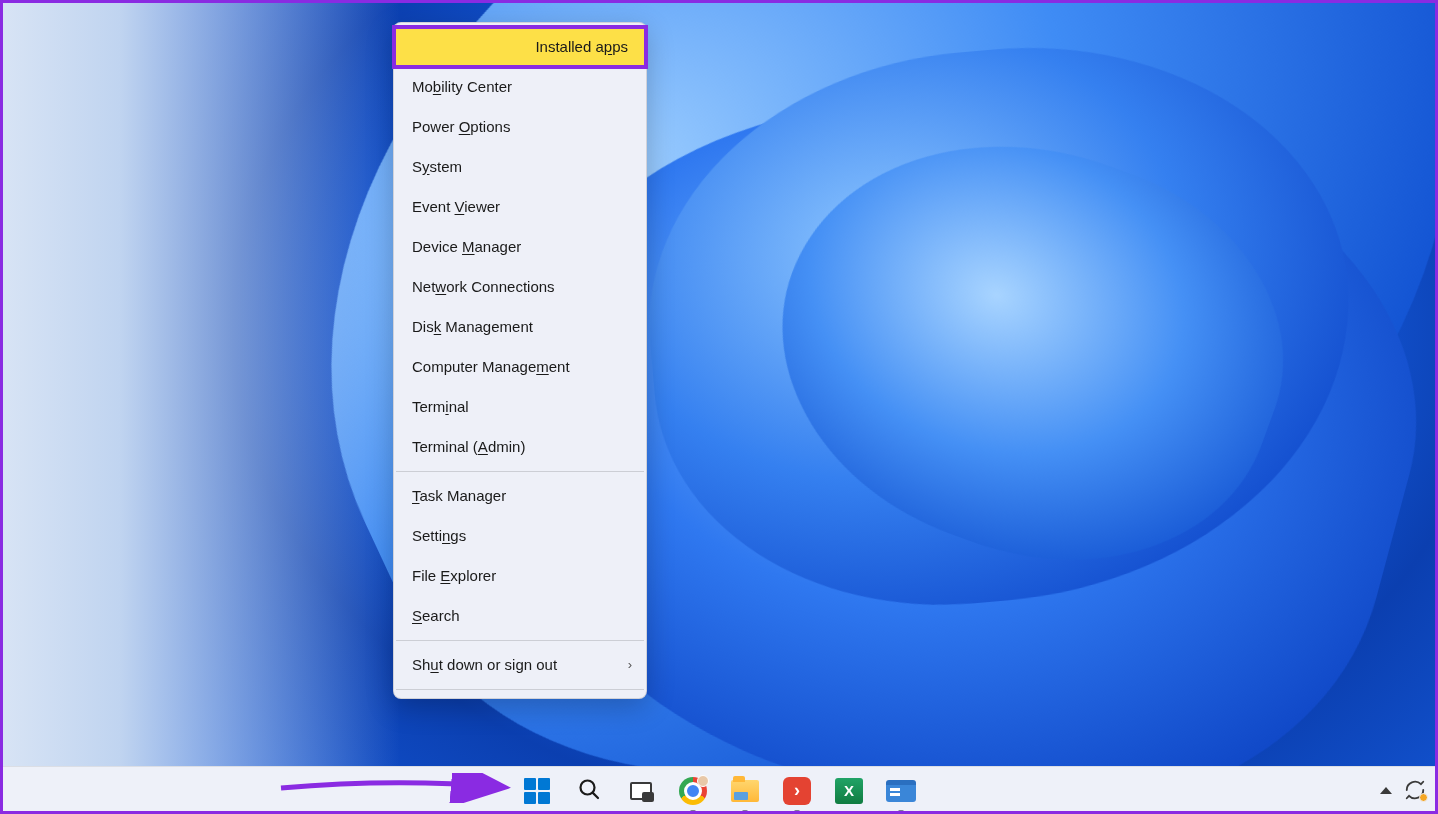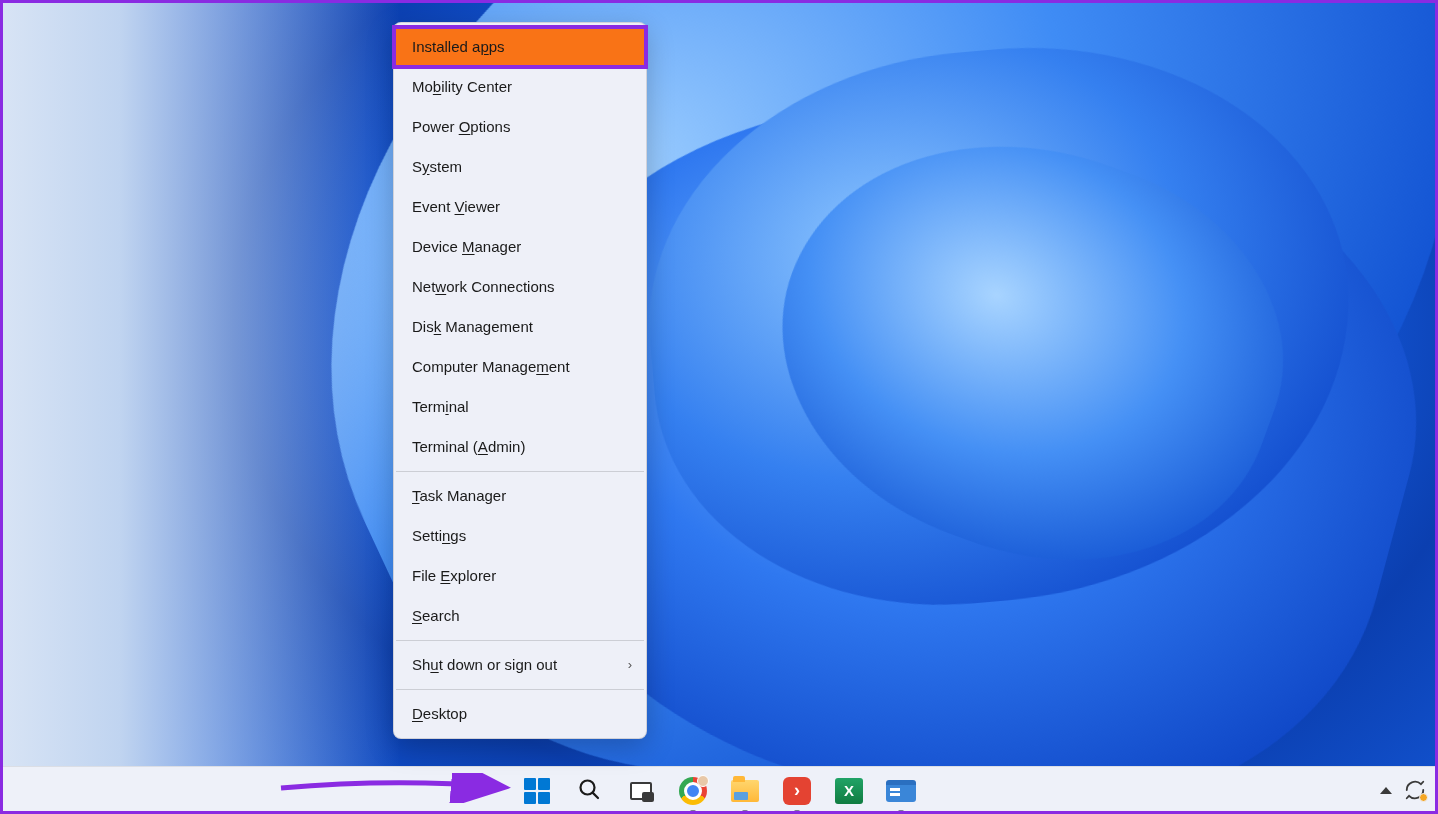--- a/index.html
+++ b/index.html
@@ -51,23 +51,24 @@
     }
     .menu-item {
       padding: 9px 18px;
       cursor: default;
       display: flex;
       justify-content: space-between;
       align-items: center;
       line-height: 22px;
     }
     .menu-item.highlighted {
-      background: #f97316;
+      background: #fde047;
       outline: 4px solid #8a2be2;
       outline-offset: -2px;
+      justify-content: flex-end;
     }
     .menu-separator {
       height: 1px;
       background: rgba(0,0,0,0.14);
       margin: 4px 2px;
     }
     .sub-arrow { color: #555; font-size: 13px; margin-right: -4px; }
     .underline-char { text-decoration: underline; text-underline-offset: 2px; }
 
     .taskbar {
@@ -294,23 +295,20 @@
     </div>
     <div class="menu-item">
       <span><span class="underline-char">S</span>earch</span>
     </div>
     <div class="menu-separator"></div>
     <div class="menu-item">
       <span>Sh<span class="underline-char">u</span>t down or sign out</span>
       <span class="sub-arrow">›</span>
     </div>
     <div class="menu-separator"></div>
-    <div class="menu-item">
-      <span><span class="underline-char">D</span>esktop</span>
-    </div>
   </div>
 
 <div class="taskbar">
   <div class="task-icons" id="task-icons">
       <div class="task-btn">
         <div class="start-icon">
           <span></span>
           <span></span>
           <span></span>
           <span></span>

